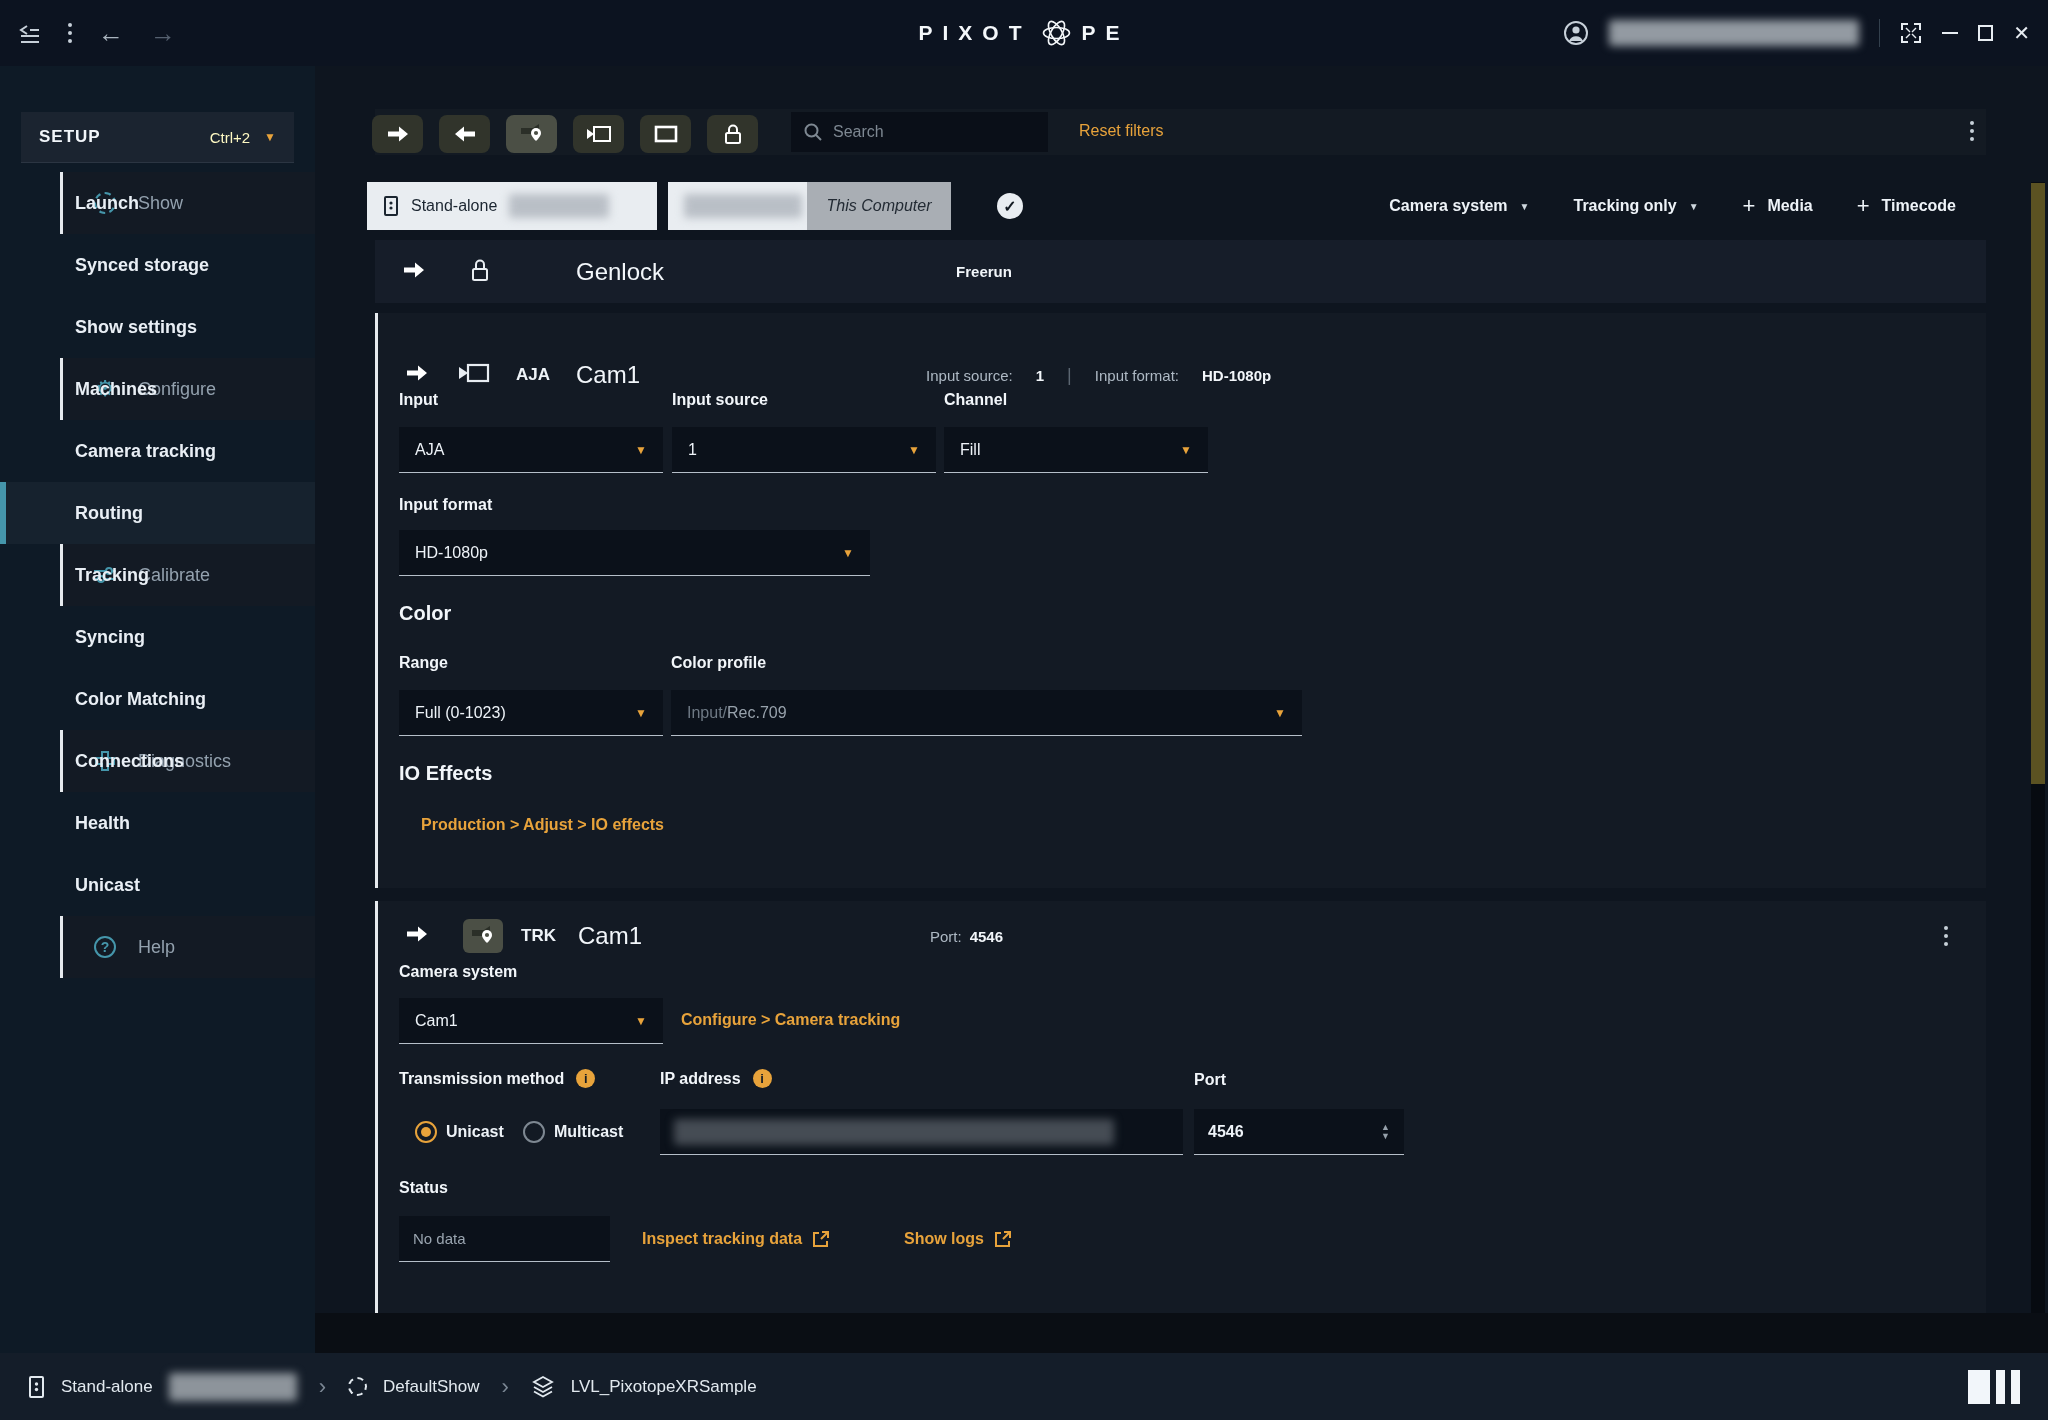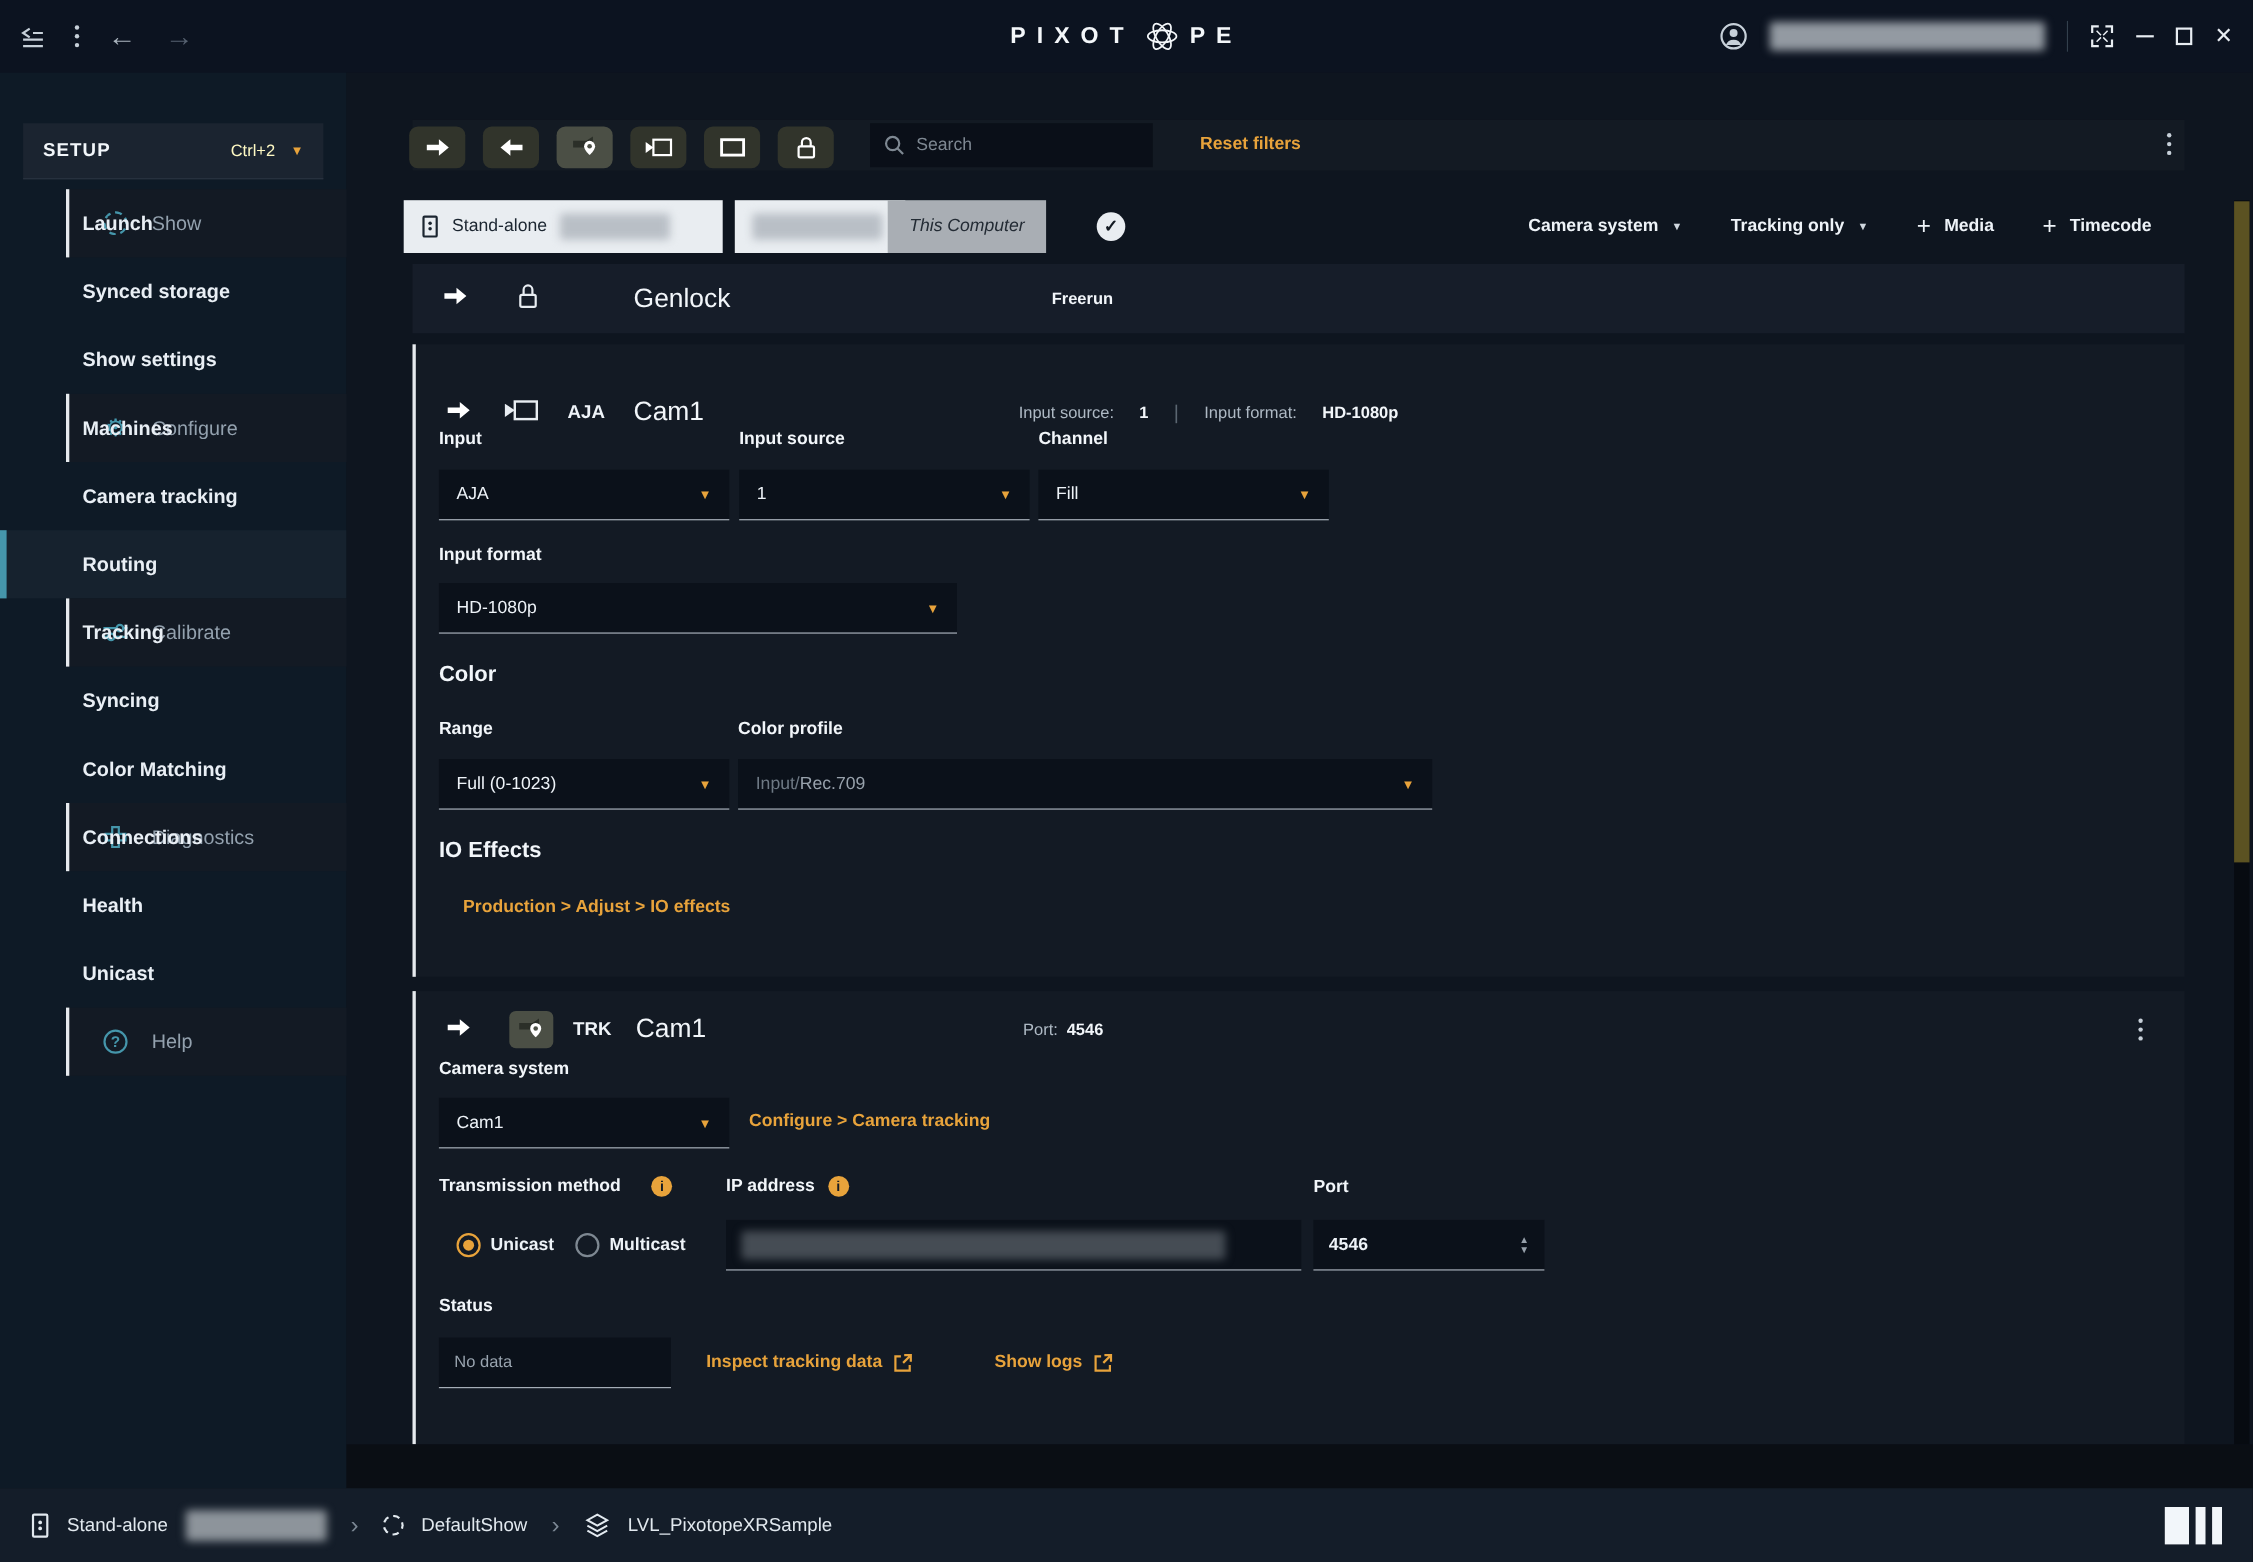--- a/index.html
+++ b/index.html
@@ -41,21 +41,21 @@
 
   
   .main { position:absolute; left:315px; top:66px; width:1733px; height:1287px; background:#0e151f; }
   .band { position:absolute; left:60px; top:43px; width:1611px; height:46px; background:#131a23; }
   .fbtns { position:absolute; left:57px; top:49px; display:flex; gap:16px; }
   .fbtn { width:51px; height:38px; background:#31342b; border-radius:8px; display:flex; align-items:center; justify-content:center; color:#fff; }
   .fbtn.lite { background:#4b4f45; }
   .searchbox { position:absolute; left:476px; top:46px; width:257px; height:40px; background:#0a0f18; display:flex; align-items:center; padding:0 12px; gap:10px; }
   .searchbox input { background:transparent; border:0; outline:0; color:#fde047; font-size:16px; font-family:"Liberation Sans",sans-serif; width:180px; }
   .searchbox input::placeholder { color:#7e8892; }
-  .reset { position:absolute; left:764px; top:56px; font-size:16px; font-weight:bold; color:#e8a33b;margin-left:12px; }
+  .reset { position:absolute; left:764px; top:56px; font-size:16px; font-weight:normal; color:#e8a33b; }
   .kebab { display:flex; flex-direction:column; gap:4px; }
   .kebab i { width:4px; height:4px; border-radius:50%; background:#c7d0d9; }
 
   .tab { position:absolute; top:116px; height:48px; background:#e9edf1; display:flex; align-items:center; padding:0 16px; gap:12px; color:#1b2530; font-size:16px; }
   .tab.gray { background:#a9aeb4; font-style:italic; color:#232b34; justify-content:center; }
   .checkc { position:absolute; left:682px; top:127px; width:26px; height:26px; border-radius:50%; background:#e9edf1; color:#131a22; font-size:16px; font-weight:bold; display:flex; align-items:center; justify-content:center; }
   .viewctl { position:absolute; right:92px; top:116px; height:48px; display:flex; align-items:center; gap:44px; }
   .vc-item { display:flex; align-items:center; gap:12px; font-size:16px; font-weight:600; color:#eef3f8; }
   .caret-w { color:#cfd7de; font-size:10px; }
   .plus { font-size:22px; font-weight:400; color:#eef3f8; line-height:1; }
@@ -425,21 +425,21 @@
         </span>
     </div>
 
     <span class="flabel" style="left:21px;top:62px">Camera system</span>
     <div class="dd" style="left:21px;top:97px;width:264px">
       <span>Cam1</span>
         <span class="caret-o">▼</span>
     </div>
     <span class="olink" style="left:303px;top:110px">Configure &gt; Camera tracking</span>
 
-    <span class="flabel" style="left:21px;top:168px;display:flex;align-items:center;gap:28px">
+    <span class="flabel" style="left:21px;top:168px;display:flex;align-items:center;gap:12px">
       <span>Transmission method</span>
         <span class="info">i</span>
     </span>
     <span class="flabel" style="left:282px;top:168px;display:flex;align-items:center;gap:12px">
       <span>IP address</span>
         <span class="info">i</span>
     </span>
     <span class="flabel" style="left:816px;top:170px">Port</span>
 
     <span style="position:absolute;left:37px;top:220px;display:flex;align-items:center;gap:9px">

